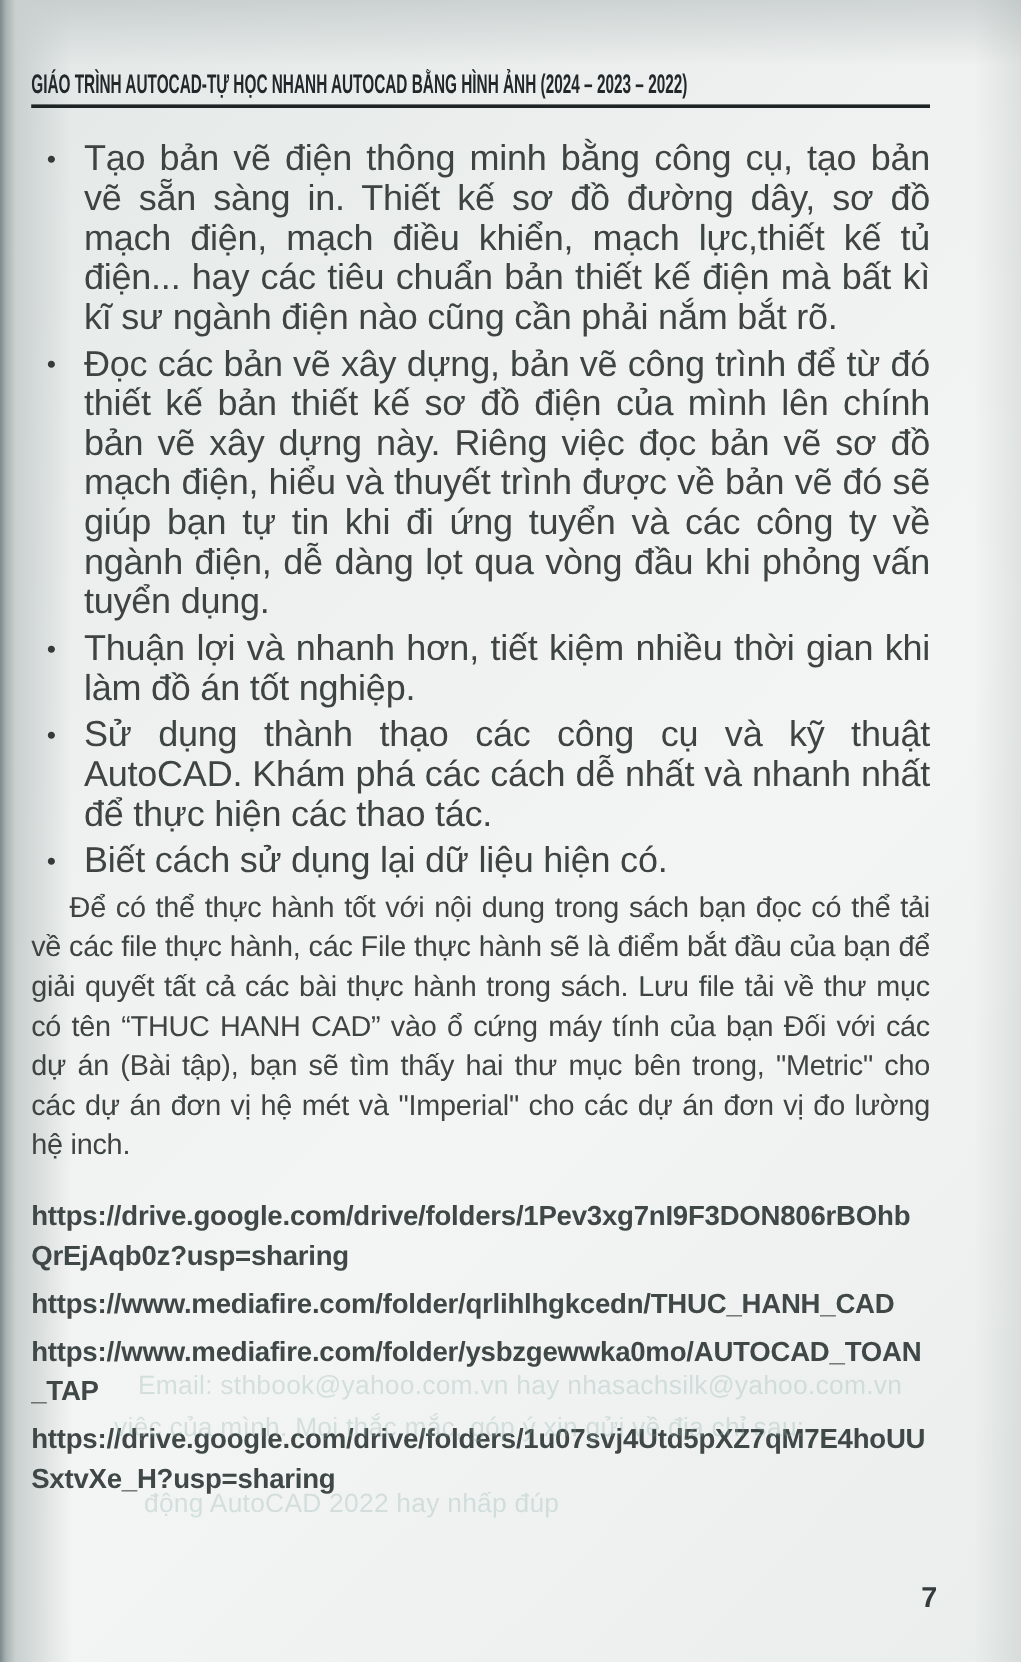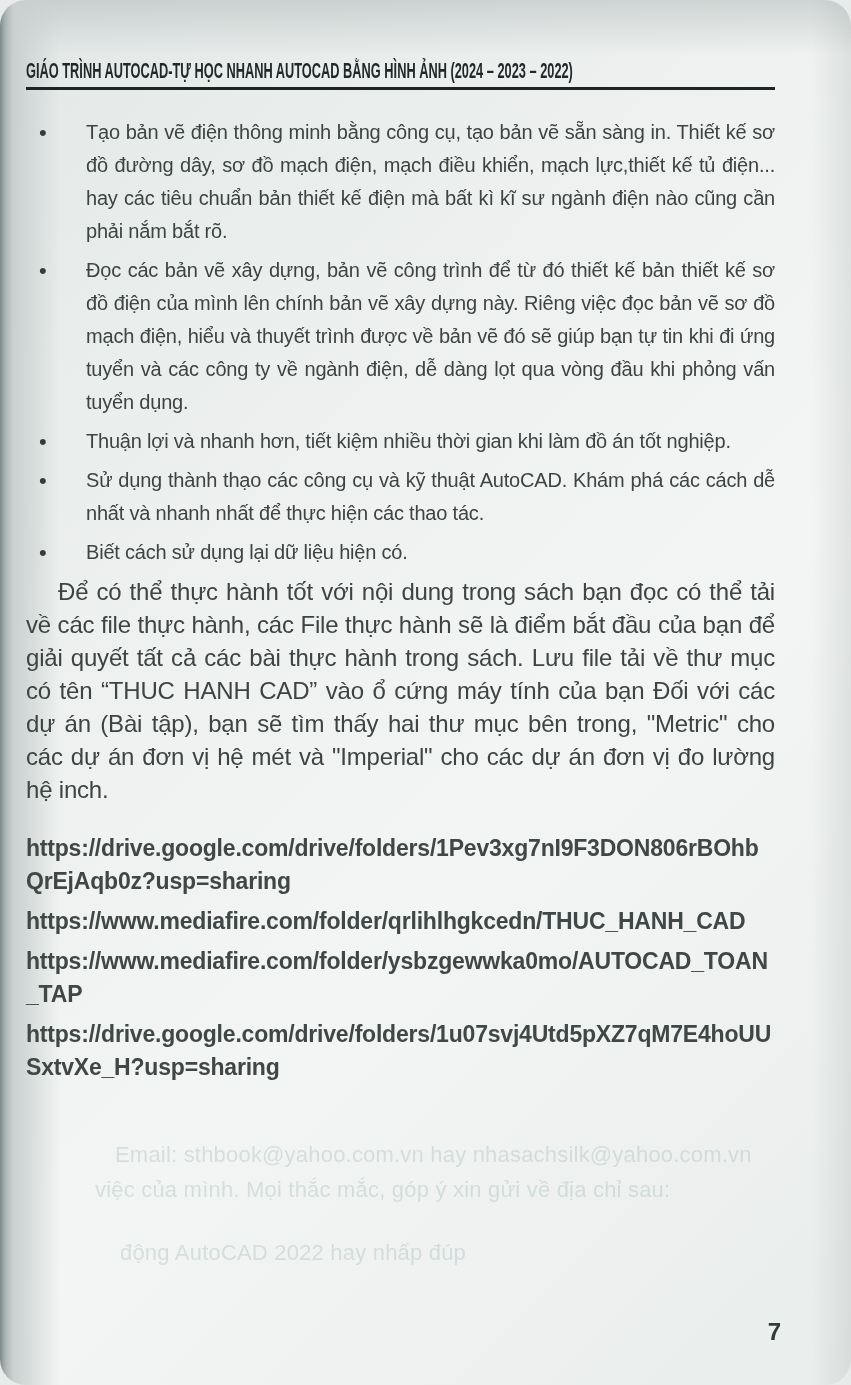--- a/index.html
+++ b/index.html
@@ -9,21 +9,20 @@
     background:#e7ebea;
   }
   .page{
     position:relative;width:851px;height:1385px;
     background:
       linear-gradient(to right, #7c888c 0px, #a9b2b2 5px, #c9d0cf 13px, rgba(236,239,238,0) 60px),
       linear-gradient(to bottom, rgba(150,159,160,0.35) 0px, rgba(236,239,238,0) 55px),
       linear-gradient(to left, rgba(170,178,176,0.28) 0px, rgba(236,239,238,0) 40px),
       linear-gradient(135deg, #e3e8e7 0%, #eef1f0 35%, #f3f5f4 60%, #e9edec 100%);
     color:#3d4442;
-    border-radius:26px;
   }
   .content{
     position:relative;
     padding:58px 76px 0 26px;
   }
   
   .hdr{
     display:flex;justify-content:space-between;align-items:flex-end;
     height:26px;white-space:nowrap;
   }
@@ -35,22 +34,22 @@
     border:none;border-top:3px solid #1e2423;margin:3px 0 0 0;
   }
   
   .bullets{list-style:none;margin:26px 0 0 0;padding:0;}
   .bullets li{display:flex;margin-bottom:6px;}
   .bullets .dot{
     flex:0 0 44px;font-size:22px;line-height:33px;color:#343b39;
     padding-left:13px;box-sizing:border-box;
   }
   .btxt{
-    flex:1;font-size:20px;line-height:33px;text-align:justify;
-    letter-spacing:-0.2px;color:#3d4442;margin-left:16px;
+    flex:1;font-size:30px;line-height:33px;text-align:justify;
+    letter-spacing:-0.2px;color:#3d4442;
   }
   
   .sec-h{
     margin:14px 0 12px 0;height:32px;white-space:nowrap;
   }
   .sec-h span{
     display:inline-block;font-size:28px;font-weight:bold;color:#2e3534;
     transform:scale(0.92,1.05);transform-origin:left center;letter-spacing:-0.5px;
   }
   

